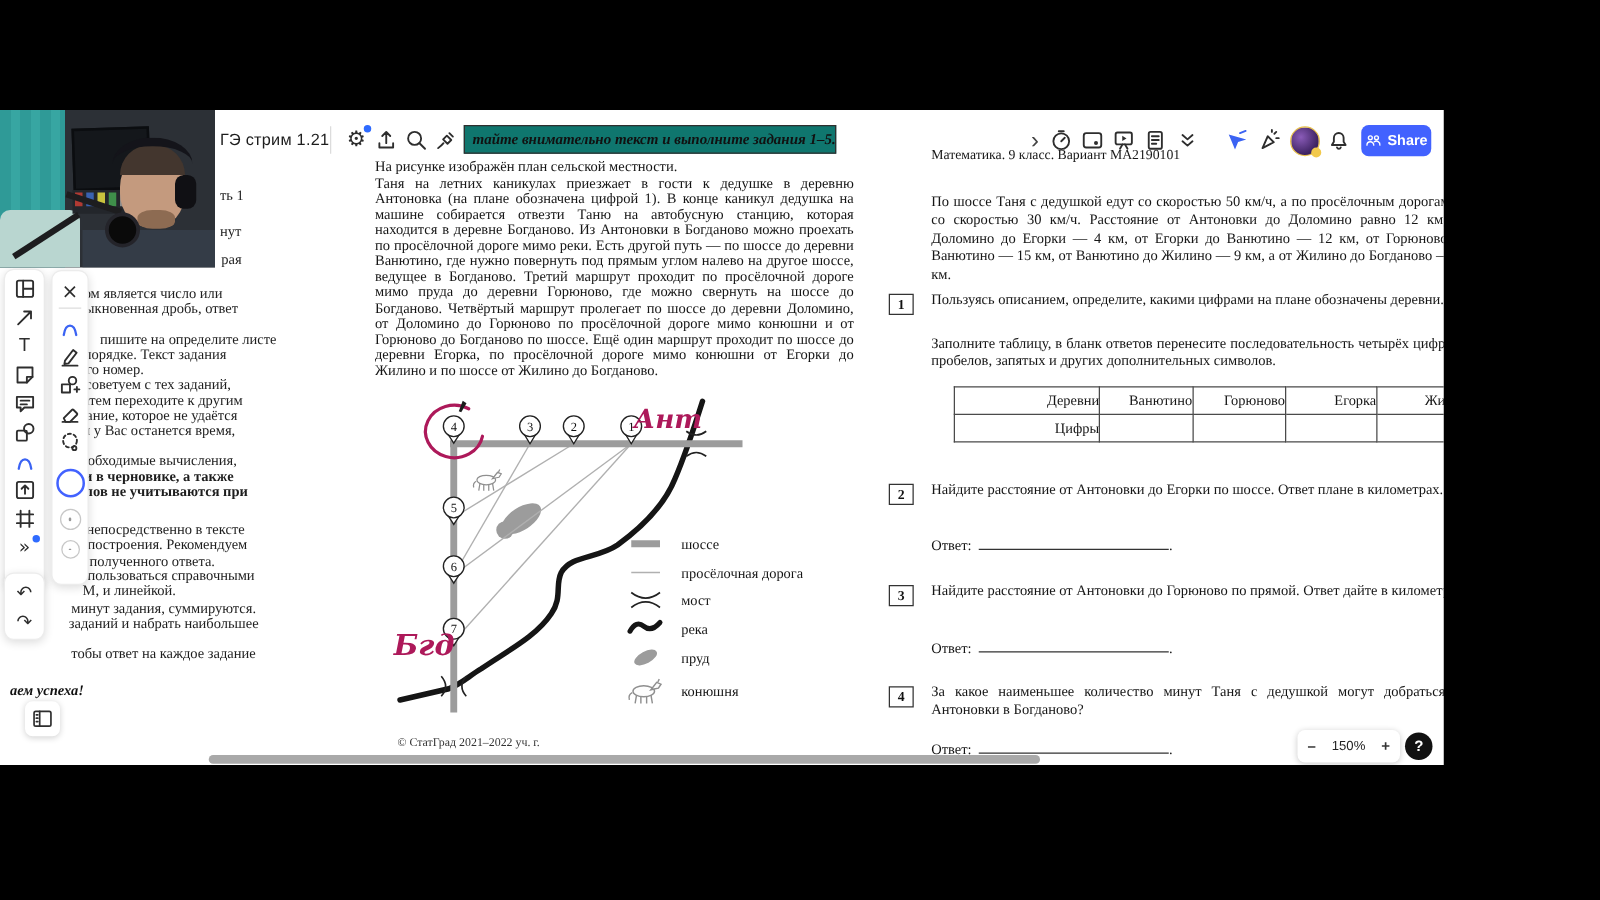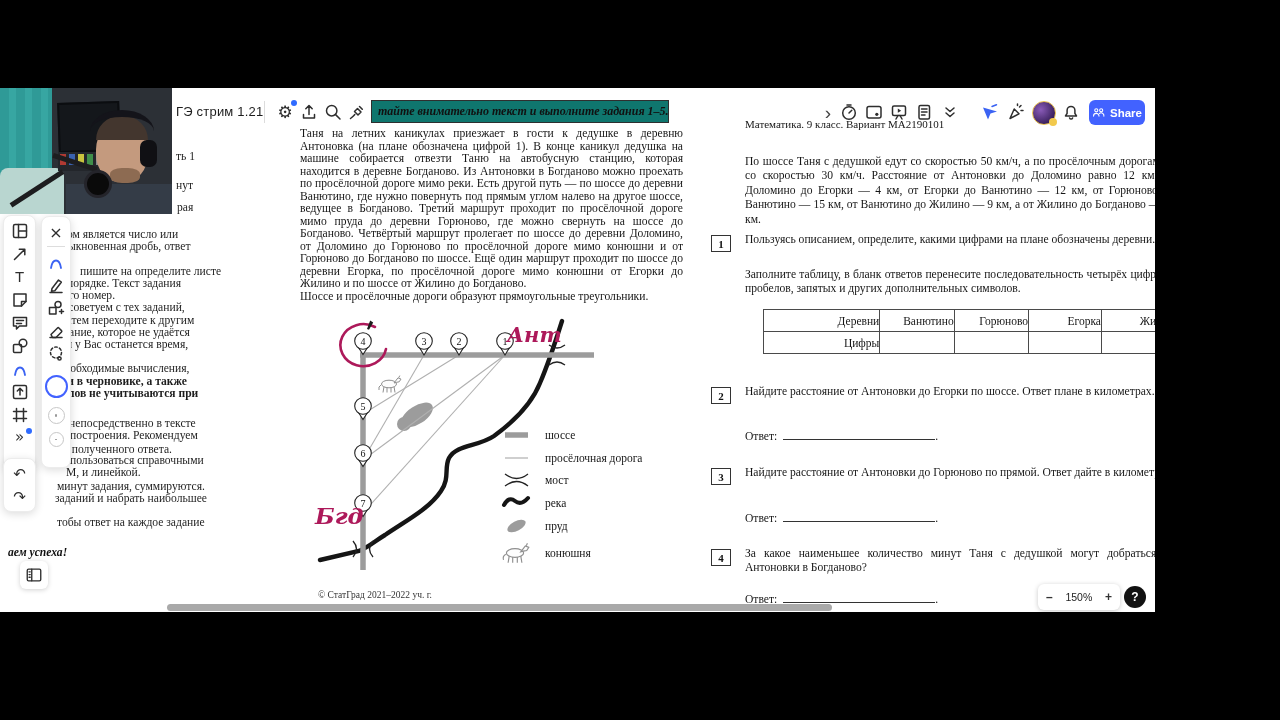--- a/index.html
+++ b/index.html
@@ -82,22 +82,22 @@
       <div class="frag" style="left: 63px; top: 355px;">у полученного ответа.</div>
       <div class="frag" style="left: 70px; top: 366px;">пользоваться  справочными</div>
       <div class="frag" style="left: 66px; top: 378px;">М, и линейкой.</div>
       <div class="frag" style="left: 57px; top: 392px;">минут задания, суммируются.</div>
       <div class="frag" style="left: 55px; top: 404px;">заданий и набрать наибольшее</div>
       <div class="frag" style="left: 57px; top: 428px;">тобы ответ на каждое задание</div>
     </div>
   <div class="abs success" style="left:8px;top:458px;">аем успеха!</div>
 
   <div class="abs doc" style="left:300px;top:40px;width:383px;">
+    <div class="para">На рисунке изображён план сельской местности.</div>
     <div class="para">Таня на летних каникулах приезжает в гости к дедушке в деревню Антоновка (на плане обозначена цифрой 1). В конце каникул дедушка на машине собирается отвезти Таню на автобусную станцию, которая находится в деревне Богданово. Из Антоновки в Богданово можно проехать по просёлочной дороге мимо реки. Есть другой путь — по шоссе до деревни Ванютино, где нужно повернуть под прямым углом налево на другое шоссе, ведущее в Богданово. Третий маршрут проходит по просёлочной дороге мимо пруда до деревни Горюново, где можно свернуть на шоссе до Богданово. Четвёртый маршрут пролегает по шоссе до деревни Доломино, от Доломино до Горюново по просёлочной дороге мимо конюшни и от Горюново до Богданово по шоссе. Ещё один маршрут проходит по шоссе до деревни Егорка, по просёлочной дороге мимо конюшни от Егорки до Жилино и по шоссе от Жилино до Богданово.</div>
-    <div class="para">Шоссе и просёлочные дороги образуют прямоугольные треугольники.</div>
   </div>
 
   <svg viewBox="298 318 394 264" style="position:absolute;left:298px;top:230px;width:394px;height:264px;">
     <defs>
       <g id="horse" stroke="#8f8f8f" stroke-width="1" fill="#fdfdfd">
         <path d="M-8,1 q-3,1.5 -2,5" fill="none"></path>
         <path d="M-5,2.5 l-1,6 M-2,3 l0,5.5 M2,3 l0,5.5 M5,2.5 l1,6" fill="none"></path>
         <ellipse cx="0" cy="0" rx="7.5" ry="3.8"></ellipse>
         <path d="M5,-1 L9,-6.2 l3,1.3 -1.8,2.7 -3,0.6 z"></path>
         <path d="M9.8,-6.4 l1,-2" fill="none"></path>

